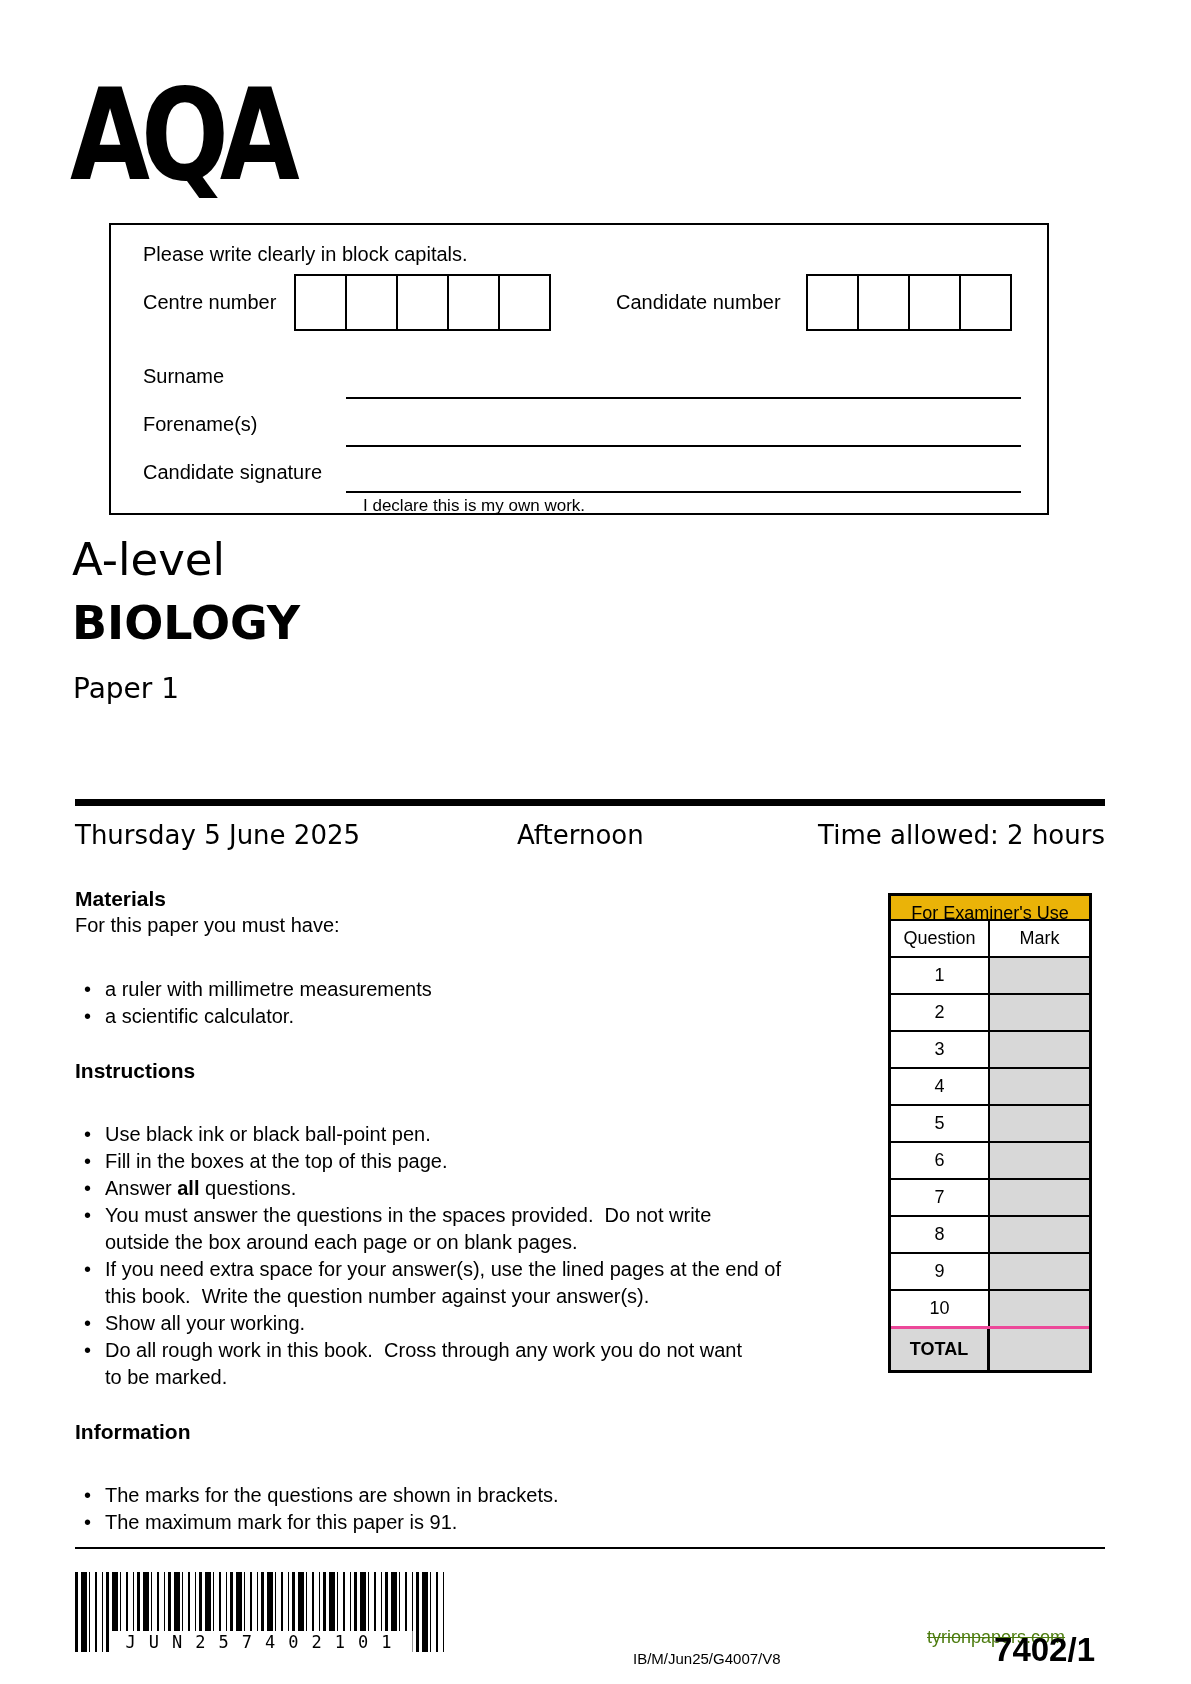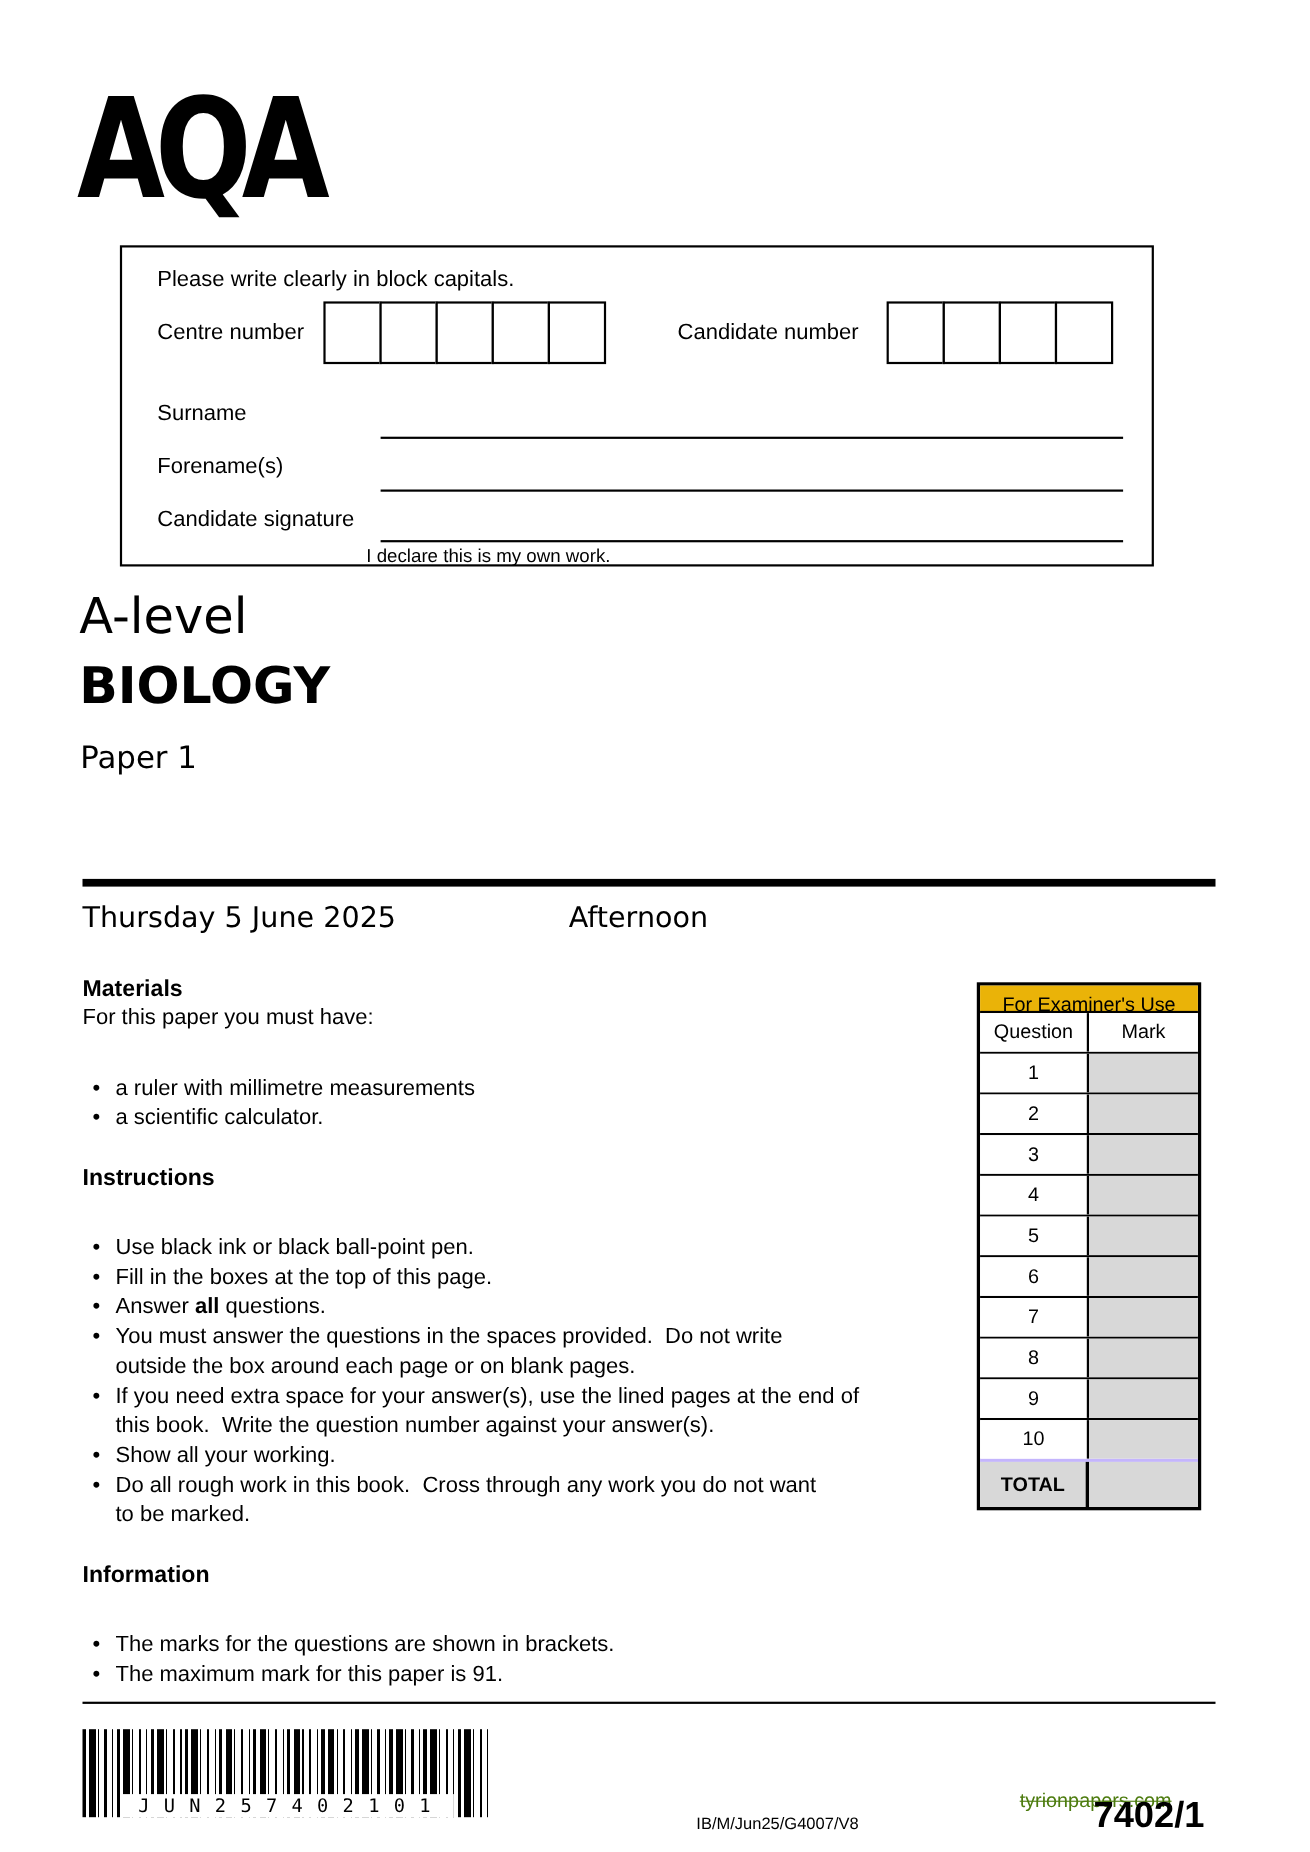--- a/index.html
+++ b/index.html
@@ -32,21 +32,21 @@
   .cells-cand   { left:695px; top:49px; }
   .cells .cell { width:53px; height:57px; border:2px solid #000; background:#fff; }
   .cells .cell + .cell { margin-left:-2px; }
   .lbl-surname   { left:32px; top:140px; }
   .lbl-forename  { left:32px; top:188px; }
   .lbl-signature { left:32px; top:236px; }
   .fill-line { position:absolute; height:2px; background:#000; left:235px; width:675px; }
   .line-surname   { top:172px; }
   .line-forename  { top:220px; }
   .line-signature { top:266px; }
-  .cb-declaration { position:absolute; left:222px; top:271px; font-size:17px; }
+  .cb-declaration { position:absolute; left:252px; top:271px; font-size:17px; }
   
   .t-qual  { position:absolute; left:72px; top:533px; font-family:"DejaVu Sans", sans-serif; font-weight:400; font-size:45px; }
   .t-subj  { position:absolute; left:72px; top:596px; font-family:"DejaVu Sans", sans-serif; font-weight:700; font-size:46px; }
   .t-paper { position:absolute; left:73px; top:672px; font-family:"DejaVu Sans", sans-serif; font-weight:400; font-size:28px; }
   .rule-thick { position:absolute; left:75px; top:799px; width:1030px; height:7px; background:#000; }
   
   .session { position:absolute; left:75px; top:820px; width:1030px; height:34px;
              font-family:"DejaVu Sans", sans-serif; font-size:26px; }
   .session .s-date { position:absolute; left:0; }
   .session .s-tod  { position:absolute; left:442px; }
@@ -63,21 +63,21 @@
   
   .extable { position:absolute; left:888px; top:893px; width:204px; border:3px solid #000;
              font-size:18px; text-align:center; }
   .ex-header { background:#eab308; height:25px; line-height:35px; border-bottom:2px solid #000; }
   .ex-row { display:flex; }
   .ex-row + .ex-row, .ex-rows .ex-row { border-top:2px solid #000; }
   .ex-row.head { border-top:0; }
   .ex-q { width:99px; border-right:2px solid #000; height:35px; line-height:35px; background:#fff; }
   .ex-m { flex:1; background:#d8d8d8; }
   .ex-row.head .ex-q, .ex-row.head .ex-m { background:#fff; height:35px; line-height:35px; }
-  .ex-row.total { border-top:3px solid #c4b5fd; }
+  .ex-row.total { border-top:3px solid #ec4899; }
   .ex-row.total .ex-q { background:#d8d8d8; font-weight:700; height:41px; line-height:41px; border-right:3px solid #000; }
   .ex-row.total .ex-m { background:#d8d8d8; }
   
   .rule-thin { position:absolute; left:75px; top:1547px; width:1030px; height:2px; background:#000; }
   .barcode { position:absolute; left:75px; top:1572px; width:372px; height:80px; }
   .barcode .bars { position:absolute; inset:0;
     background:repeating-linear-gradient(90deg,
       #000 0 3px, #fff 3px 6px, #000 6px 12px, #fff 12px 14px,
       #000 14px 15px, #fff 15px 20px, #000 20px 22px, #fff 22px 27px,
       #000 27px 28px, #fff 28px 31px); }
@@ -132,20 +132,21 @@
 
   <div class="t-qual">A-level</div>
   <div class="t-subj">BIOLOGY</div>
   <div class="t-paper">Paper 1</div>
 
   <div class="rule-thick"></div>
 
   <div class="session">
     <span class="s-date">Thursday 5 June 2025</span>
     <span class="s-tod">Afternoon</span>
+    <span class="s-time">Time allowed: 2 hours</span>
   </div>
 
   <div class="leftcol">
     <div class="sec-h">Materials</div>
     <p>For this paper you must have:</p>
     <ul class="blist">
 
     <li>a ruler with millimetre measurements</li>
         <li>a scientific calculator.</li>
       </ul>

